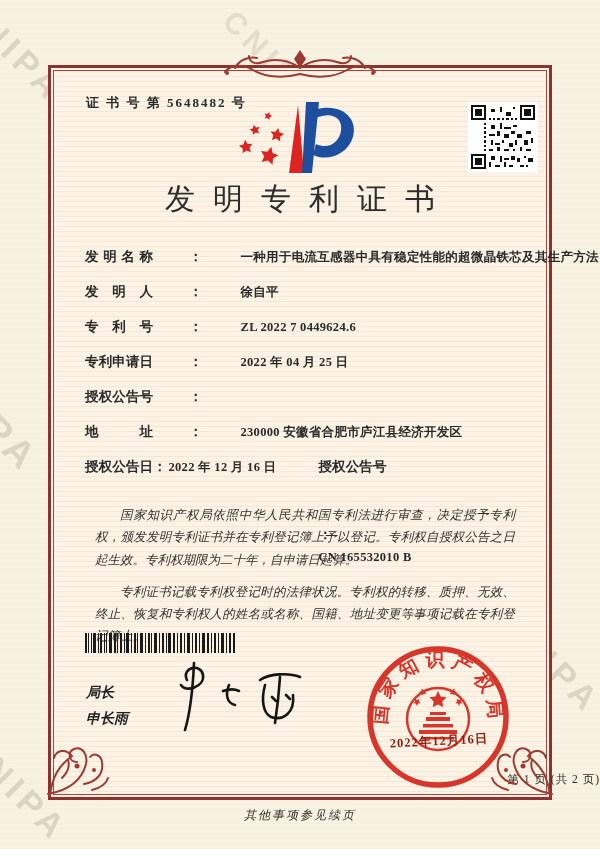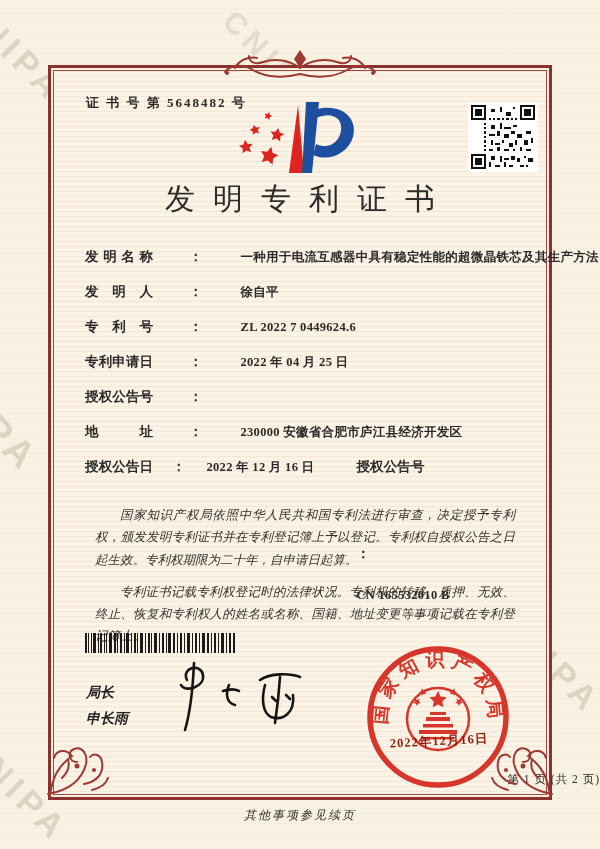--- a/index.html
+++ b/index.html
@@ -53,21 +53,21 @@
   .field-label{
     display:inline-block;width:68px;flex:0 0 68px;
     font-size:13.5px;font-weight:bold;color:#2a2a2a;
     text-align:justify;text-align-last:justify;text-justify:inter-character;
   }
   .field-colon{font-size:13.5px;font-weight:bold;color:#2a2a2a;flex:0 0 auto;margin-right:2px;}
   .field-value{
     font-size:12.5px;font-weight:bold;color:#2a2a2a;letter-spacing:0.3px;white-space:nowrap;
   }
   .grant-row{display:flex;gap:0;}
-  .grant-group{display:flex;align-items:flex-start;line-height:22px;gap:19px;}
+  .grant-group{display:flex;align-items:flex-start;line-height:22px;}
   .grant-group.second{margin-left:42px;flex-direction:column;}
   .legal{
     position:absolute;left:85px;top:494px;width:440px;z-index:3;
     font-size:12.5px;line-height:1.78;color:#332f2c;text-align:justify;
     font-style:italic;
   }
   .legal p{margin:10px;text-indent:2em;}
   .barcode{position:absolute;left:85px;top:633px;width:152px;height:20px;z-index:3;}
   .sig-title{position:absolute;left:86px;top:684px;font-size:14px;font-weight:bold;color:#222;font-style:italic;z-index:3;}
   .sig-name{position:absolute;left:86px;top:710px;font-size:14px;font-weight:bold;color:#222;font-style:italic;z-index:3;}

